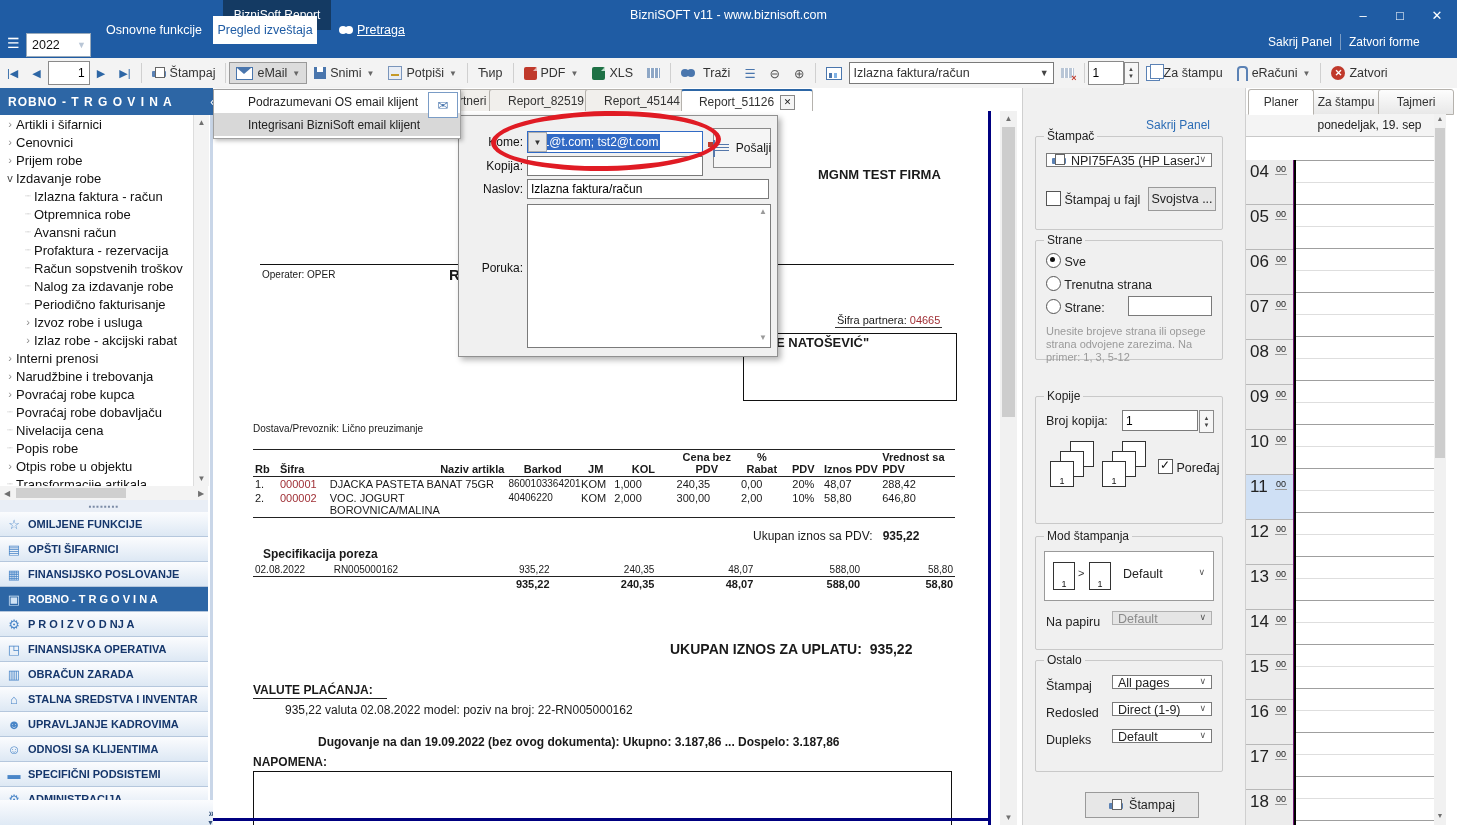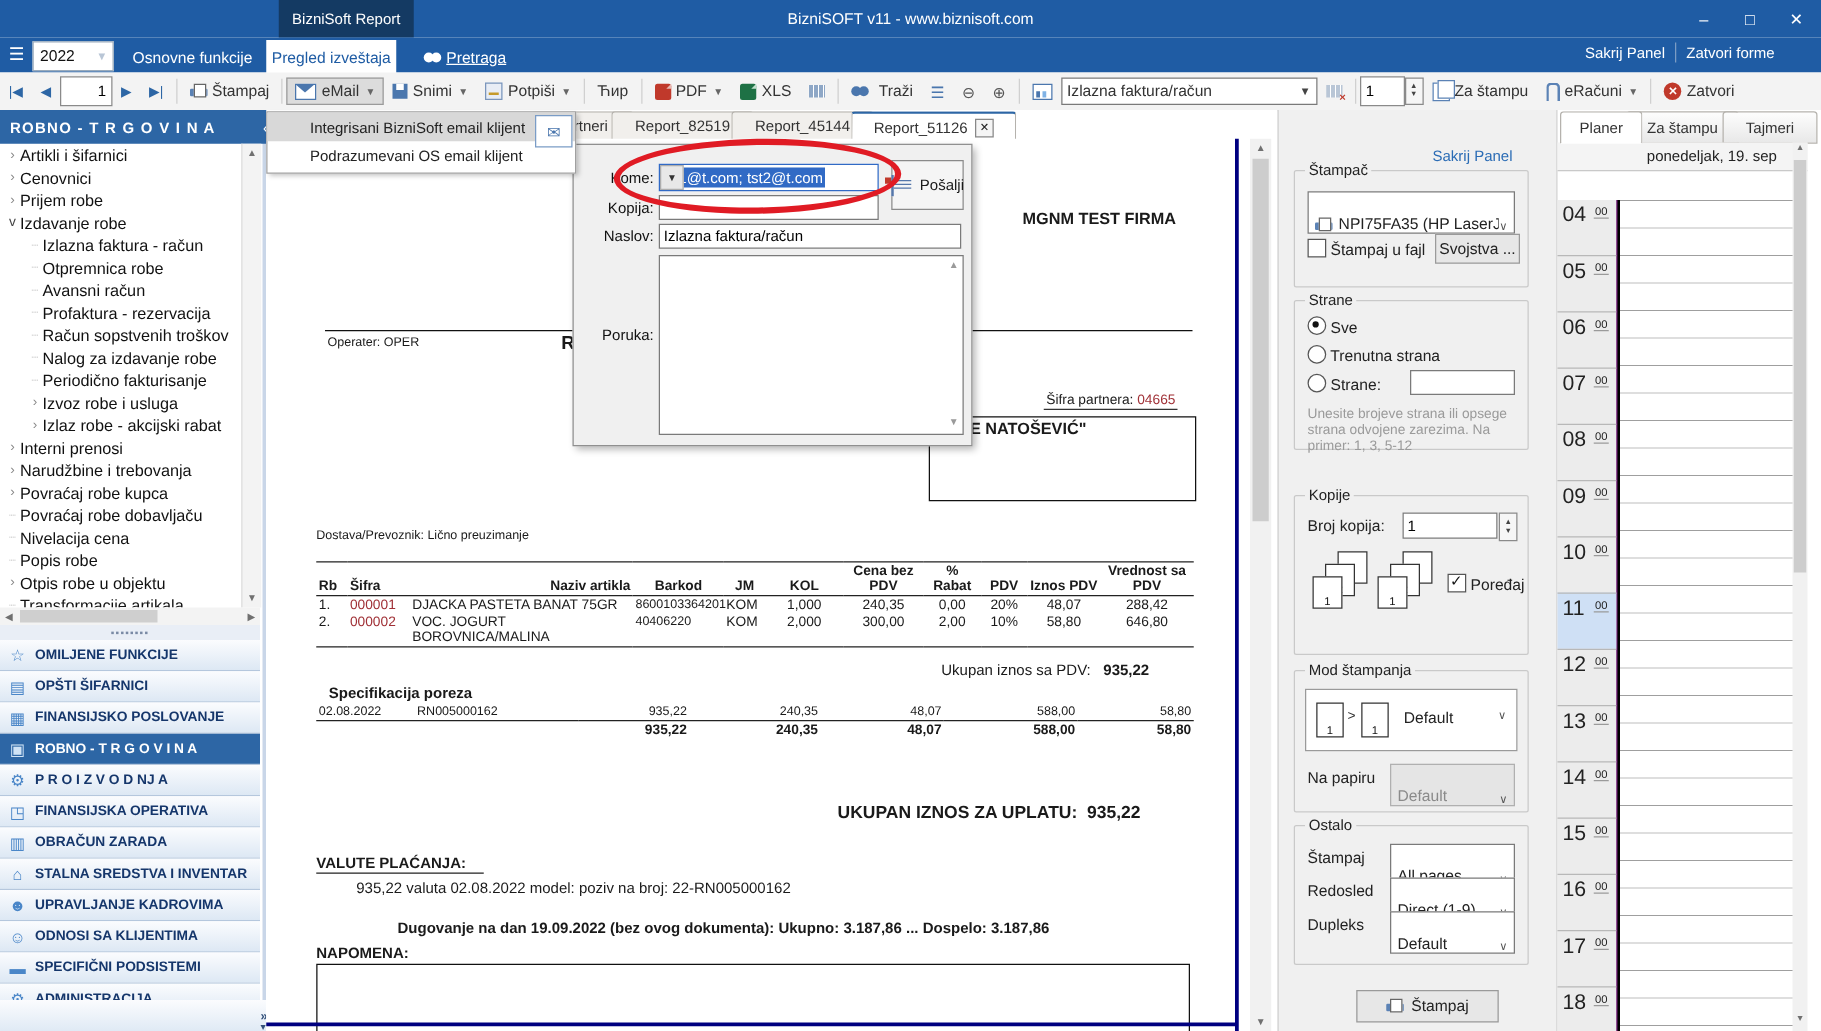--- a/index.html
+++ b/index.html
@@ -11,21 +11,21 @@
   .apptab{left:223px;top:0;width:108px;height:30px;background:#143a63;color:#fff;
           display:flex;align-items:center;justify-content:center;font-size:12px}
   .wtitle{left:0;top:0;width:1457px;height:30px;display:flex;align-items:center;justify-content:center;
           font-size:12.5px;color:#fff;pointer-events:none}
   .winbtn{top:4px;width:30px;height:22px;color:#fff;display:flex;align-items:center;justify-content:center;font-size:13px}
   .ribbon{left:0;top:30px;width:1457px;height:28px;background:#1f5ca4;color:#fff}
   .yearbox{left:26px;top:33px;width:58px;height:22px;background:#fff;color:#111;border:1px solid #9ab;
            display:flex;align-items:center;padding-left:5px;font-size:12.5px}
   .yearbox .dd{margin-left:auto;margin-right:4px;color:#b9c6d6;font-size:9px}
   .dbicon{left:7px;top:35px;color:#fff;font-size:14px}
-  .rtab{top:32px;height:28px;display:flex;align-items:center;justify-content:center;color:#fff;font-size:12.5px}
+  .rtab{top:16px;height:28px;display:flex;align-items:center;justify-content:center;color:#fff;font-size:12.5px}
   .rtab.active{background:#fff;color:#1f5ca4}
   .toplinks{top:32px;color:#fff;font-size:12px;display:flex;align-items:center;gap:8px}
   .vdiv{width:1px;height:16px;background:#7b9cc4}
   .binoc{display:inline-block;width:14px;height:9px;position:relative;margin-right:4px}
   .binoc::before,.binoc::after{content:"";position:absolute;top:0;width:8px;height:8px;border-radius:50%;background:currentColor}
   .binoc::before{left:0}.binoc::after{right:0}
   
   .toolbar{left:0;top:58px;width:1457px;height:30px;background:#f3f3f3;border-bottom:1px solid #d9d9d9;
            display:flex;align-items:center;color:#333;font-size:12.5px}
   .tbtn{display:flex;align-items:center;gap:4px;padding:3px 6px;border:1px solid transparent;white-space:nowrap}
@@ -103,21 +103,21 @@
   .docvsc .sa{position:absolute;left:0;width:17px;height:15px;color:#707070;font-size:8px;display:flex;align-items:center;justify-content:center}
   .docvsc .thumb{position:absolute;left:2px;top:16px;width:13px;height:290px;background:#cdcdcd}
   .doc-bottomline{left:0;top:730px;width:775px;height:3px;background:#000080}
   
   .d{position:absolute;white-space:nowrap}
   .dsm{font-size:10px}
   .red{color:#a03036}
   .itable{border-collapse:collapse;table-layout:fixed;width:702px;font-size:11px}
   .itable th{border-top:1px solid #222;border-bottom:1px solid #222;font-size:11px;padding:1px 2px;vertical-align:bottom}
   .itable td{padding:1px 2px;vertical-align:top}
-  .itable .r{text-align:center}
+  .itable .r{text-align:left}
   .itable .c{text-align:center}
   .ttable{border-collapse:collapse;table-layout:fixed;width:702px;font-size:11px}
   .ttable th{border-bottom:1px solid #222;border-top:1px solid #222;padding:1px 2px;font-size:11px}
   .ttable td{padding:1px 2px}
   .ttable .r{text-align:right}
   .ttable tr.tot td{border-top:1px solid #222;font-weight:bold}
   .sumbox{border:1px solid #222;font-size:11px}
   .sumrow{display:flex;height:15px;align-items:center}
   .sumrow .sl{width:150px;text-align:right}
   .sumrow .sv{width:80px;text-align:right;padding-right:6px}
@@ -142,21 +142,21 @@
   .env::before{content:"";position:absolute;left:1px;top:3px;width:14px;height:1.5px;background:#5577aa;box-shadow:0 3px 0 #5577aa,0 6px 0 #5577aa}
   .env::after{content:"";position:absolute;right:1px;top:1px;width:5px;height:5px;background:#c0392b}
   .ta{position:absolute;background:#fff;border:1px solid #7a7a7a}
   .ta .sa{position:absolute;right:1px;width:12px;height:12px;color:#9a9a9a;font-size:8px;text-align:center}
   .redellipse{left:491px;top:111px;width:220px;height:50px;border:5px solid #e01b24;border-radius:50%;z-index:50;transform:rotate(-1deg)}
   
   .ppanel{left:1022px;top:88px;width:223px;height:737px;background:#f0f0f0;border-left:1px solid #cfcfcf;font-size:12.5px;color:#222}
   .plink{position:absolute;color:#2b6cb5;font-size:12px}
   .grp{position:absolute;border:1px solid #c9c9c9;border-radius:2px}
   .grp .glab{position:absolute;top:-8px;left:8px;background:#f0f0f0;padding:0 3px;font-size:12px}
-  .wcombo{position:absolute;background:#fff;border:1px solid #7a7a7a;height:34px;display:flex;align-items:flex-end;padding:0 5px;box-sizing:border-box}
+  .wcombo{position:absolute;background:#fff;border:1px solid #7a7a7a;height:14px;display:flex;align-items:flex-start;padding:0 5px;box-sizing:border-box}
   .wcombo .ch{margin-left:auto;color:#555;font-size:9px}
   .wcombo.dis{background:#e5e5e5;color:#8a8a8a;border-color:#b0b0b0}
   .chk{display:inline-block;width:13px;height:13px;background:#fff;border:1px solid #555;position:relative;vertical-align:-2px}
   .chk.on::after{content:"✓";position:absolute;left:1px;top:-2px;font-size:12px;color:#111}
   .rad{display:inline-block;width:13px;height:13px;border-radius:50%;background:#fff;border:1px solid #555;position:relative;vertical-align:-2px}
   .rad.on::after{content:"";position:absolute;left:3px;top:3px;width:5px;height:5px;border-radius:50%;background:#111}
   .hint{position:absolute;color:#9a9a9a;font-size:11px;line-height:13px}
   .pgico{position:absolute;width:22px;height:24px;background:#fff;border:1px solid #333;font-size:9px;color:#111;
          display:flex;align-items:flex-end;justify-content:center}
   .btn{position:absolute;background:#e7e7e7;border:1px solid #9a9a9a;display:flex;align-items:center;justify-content:center;font-size:12.5px;gap:6px}
@@ -600,25 +600,25 @@
 
   <div class="abs doc-bottomline"></div>
   <div class="abs docvsc">
     <span class="sa" style="top:0">▲</span>
     <span class="thumb"></span>
     <span class="sa" style="bottom:0">▼</span>
   </div>
 </div>
 
 <div class="abs emenu">
+  <div class="eitem">
+      <span>Podrazumevani OS email klijent</span>
+    </div>
   <div class="eitem hl">
       <span>Integrisani BizniSoft email klijent</span>
-    </div>
-  <div class="eitem">
-      <span>Podrazumevani OS email klijent</span>
     </div>
 </div>
 <div class="abs emailiconbox">
   <span style="color:#4a76ad;font-size:13px">✉</span>
 </div>
 
 <div class="abs edialog">
   <span class="efield-label" style="left:6px;top:19px">Kome:</span>
   <div class="kcombo" style="left:68px;top:15px;width:176px">
     <span class="sel">tst1@t.com; tst2@t.com</span>

